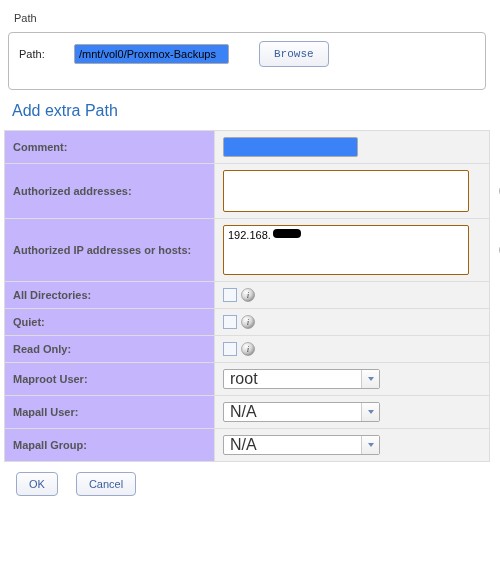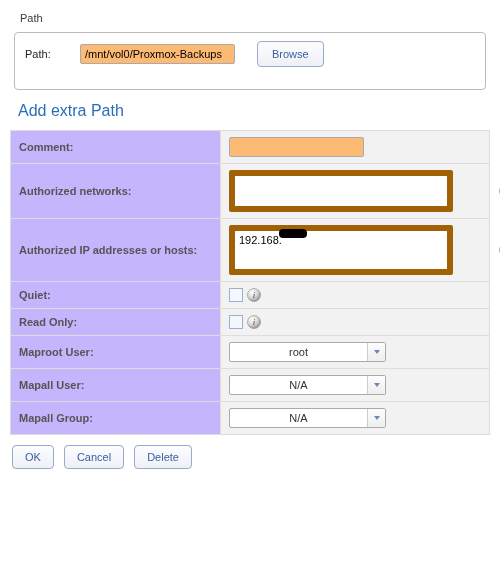--- a/index.html
+++ b/index.html
@@ -5,52 +5,52 @@
   * { box-sizing: border-box; }
   body {
     margin: 0;
     padding: 0;
     font-family: Arial, Helvetica, sans-serif;
     font-size: 11px;
     background: #fff;
     color: #2a2a2a;
     width: 500px;
   }
-  .container { padding: 8px 10px 20px 10px; }
+  .container { padding: 8px 10px 20px 4px; }
   .section-title { color: #3a3a3a; font-size: 11px; margin: 4px 0 8px 10px; }
   .path-box {
     border: 1px solid #bbb;
     border-radius: 4px;
     padding: 8px 10px 12px 10px;
     margin: 0 4px 8px 4px;
     background: #fff;
   }
   .path-row { display: flex; align-items: center; margin-bottom: 10px; }
   .path-label { width: 55px; color: #222; }
   .txt {
     font-family: Arial, sans-serif;
     font-size: 11px;
     padding: 3px 4px;
     border: 1px solid #aaa;
     border-radius: 2px;
-    background: #fdba74;
+    background: #3b82f6;
   }
   .path-input { width: 155px; }
   .btn {
     display: inline-block;
     padding: 5px 12px;
     font-size: 11px;
     color: #3a5f9e;
     background: linear-gradient(#fdfdff, #eef0f6);
     border: 1px solid #9aaac8;
     border-radius: 4px;
     cursor: pointer;
     font-family: Arial, sans-serif;
   }
-  .btn-browse { margin-left: 22px; padding: 6px 14px; }
+  .btn-browse { margin-left: 30px; padding: 6px 14px; font-family: Liberation Mono, monospace; }
   .chk {
     width: 14px; height: 14px;
     border: 1px solid #9bb0d0;
     background: #f4f7fc;
     display: inline-block;
     cursor: pointer;
   }
   .add-link { color: #2a6ebb; cursor: pointer; margin: 4px 0 10px 8px; font-size: 16px; display: inline-block; }
   table.form { width: 100%; border-collapse: collapse; }
   table.form td {
@@ -64,23 +64,23 @@
     color: #555;
     width: 210px;
     font-size: 11px;
   }
   table.form tr td.cell {
     background: #f2f2f2;
     position: relative;
   }
   .comment-input { width: 135px; }
   .ta {
-    width: 224px;
+    width: 246px;
     height: 42px;
-    border: 6px solid #a16207;
+    border: 1px solid #a16207;
     border-radius: 2px;
     padding: 3px 4px;
     font-family: Arial, sans-serif;
     font-size: 11px;
     resize: none;
     display: block;
   }
   .ta-auth { height: 50px; }
   .info-icon {
     position: absolute;
@@ -102,41 +102,40 @@
     border: 1px solid #aaa;
     border-radius: 2px;
     background: #fff;
     width: 157px;
     height: 20px;
     cursor: pointer;
   }
   .sel-text {
     flex: 1;
     padding: 0 6px;
-    font-size: 11px;
+    font-size: 16px;
     color: #333;
-    text-align: center;
   }
   .sel-arrow {
     width: 18px;
     height: 100%;
     border-left: 1px solid #ccc;
     display: flex;
     align-items: center;
     justify-content: center;
     background: linear-gradient(#fdfdfd,#eee);
   }
   .sel-arrow::after {
     content: "";
     border-left: 3px solid transparent;
     border-right: 3px solid transparent;
     border-top: 4px solid #6b88b5;
   }
   .inline-chk-cell { display: flex; align-items: center; }
-  .btn-row { margin: 10px 2px 0 2px; display: flex; gap: 10px; }
+  .btn-row { margin: 10px 2px 0 12px; display: flex; gap: 18px; }
   .redact {
     display: inline-block;
     width: 28px; height: 9px;
     background: #000;
     border-radius: 4px;
     vertical-align: middle;
   }
 </style>
 </head>
 <body>
@@ -167,21 +166,21 @@
 
   <table class="form">
     <tbody>
         <tr>
       <td>Comment:</td>
       <td class="cell">
         <input class="txt comment-input" value="" style="">
       </td>
     </tr>
     <tr>
-      <td>Authorized networks:</td>
+      <td>Authorized addresses:</td>
       <td class="cell">
         <textarea class="ta" style=""></textarea>
         <span class="info-icon">
           <svg class="info-svg" viewBox="0 0 14 14">
                 <circle cx="7" cy="7" r="6.5" stroke="#888" stroke-width="0.6"></circle>
                 <text x="7" y="10" text-anchor="middle" font-size="9" font-style="italic" font-family="serif" fill="#444">i</text>
               </svg>
         </span>
       </td>
     </tr>
@@ -194,48 +193,62 @@
         </div>
         <span class="info-icon">
           <svg class="info-svg" viewBox="0 0 14 14">
                 <circle cx="7" cy="7" r="6.5" stroke="#888" stroke-width="0.6"></circle>
                 <text x="7" y="10" text-anchor="middle" font-size="9" font-style="italic" font-family="serif" fill="#444">i</text>
               </svg>
         </span>
       </td>
     </tr>
     <tr>
-      <td>Quiet:</td>
+      <td>All Directories:</td>
       <td class="cell">
         <div class="inline-chk-cell">
           <span class="chk"></span>
           <span class="info-icon-inline">
             <svg class="info-svg" viewBox="0 0 14 14">
                   <circle cx="7" cy="7" r="6.5" stroke="#888" stroke-width="0.6"></circle>
                   <text x="7" y="10" text-anchor="middle" font-size="9" font-style="italic" font-family="serif" fill="#444">i</text>
                 </svg>
           </span>
         </div>
       </td>
     </tr>
     <tr>
-      <td>Read Only:</td>
+      <td>Quiet:</td>
       <td class="cell">
         <div class="inline-chk-cell">
           <span class="chk"></span>
           <span class="info-icon-inline">
             <svg class="info-svg" viewBox="0 0 14 14">
                   <circle cx="7" cy="7" r="6.5" stroke="#888" stroke-width="0.6"></circle>
                   <text x="7" y="10" text-anchor="middle" font-size="9" font-style="italic" font-family="serif" fill="#444">i</text>
                 </svg>
           </span>
         </div>
       </td>
     </tr>
     <tr>
+      <td>Read Only:</td>
+      <td class="cell">
+        <div class="inline-chk-cell">
+          <span class="chk"></span>
+          <span class="info-icon-inline">
+            <svg class="info-svg" viewBox="0 0 14 14">
+                  <circle cx="7" cy="7" r="6.5" stroke="#888" stroke-width="0.6"></circle>
+                  <text x="7" y="10" text-anchor="middle" font-size="9" font-style="italic" font-family="serif" fill="#444">i</text>
+                </svg>
+          </span>
+        </div>
+      </td>
+    </tr>
+    <tr>
       <td>Maproot User:</td>
       <td class="cell">
         <div class="sel-wrap">
           <span class="sel-text">root</span>
           <span class="sel-arrow"></span>
         </div>
       </td>
     </tr>
     <tr>
       <td>Mapall User:</td>
@@ -254,16 +267,15 @@
           <span class="sel-arrow"></span>
         </div>
       </td>
     </tr>
   </tbody>
     </table>
 
   <div class="btn-row">
     <button class="btn">OK</button>
     <button class="btn">Cancel</button>
-    <button class="btn">Delete</button>
   </div>
 
 </div>
 
 </body></html>

